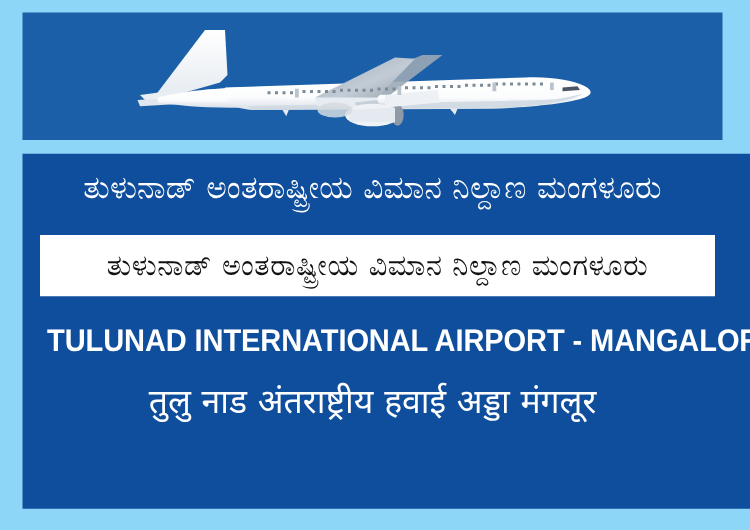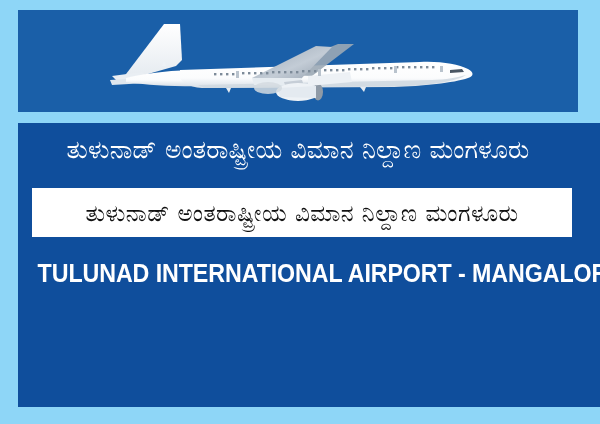--- a/index.html
+++ b/index.html
@@ -233,15 +233,16 @@
   <div id="text-panel">
 
     <div class="line" id="line-kannada">ತುಳುನಾಡ್ ಅಂತರಾಷ್ಟ್ರೀಯ ವಿಮಾನ ನಿಲ್ದಾಣ ಮಂಗಳೂರು</div>
 
     <div id="tulu-box">
       <span id="line-tulu">ತುಳುನಾಡ್ ಅಂತರಾಷ್ಟ್ರೀಯ ವಿಮಾನ ನಿಲ್ದಾಣ ಮಂಗಳೂರು</span>
     </div>
 
     <div class="line" id="line-english">TULUNAD INTERNATIONAL AIRPORT - MANGALORE</div>
 
+    <div class="line" id="line-hindi">तुलु नाड अंतराष्ट्रीय हवाई अड्डा मंगलूर</div>
 
   </div>
 </div>
 
 </body></html>

